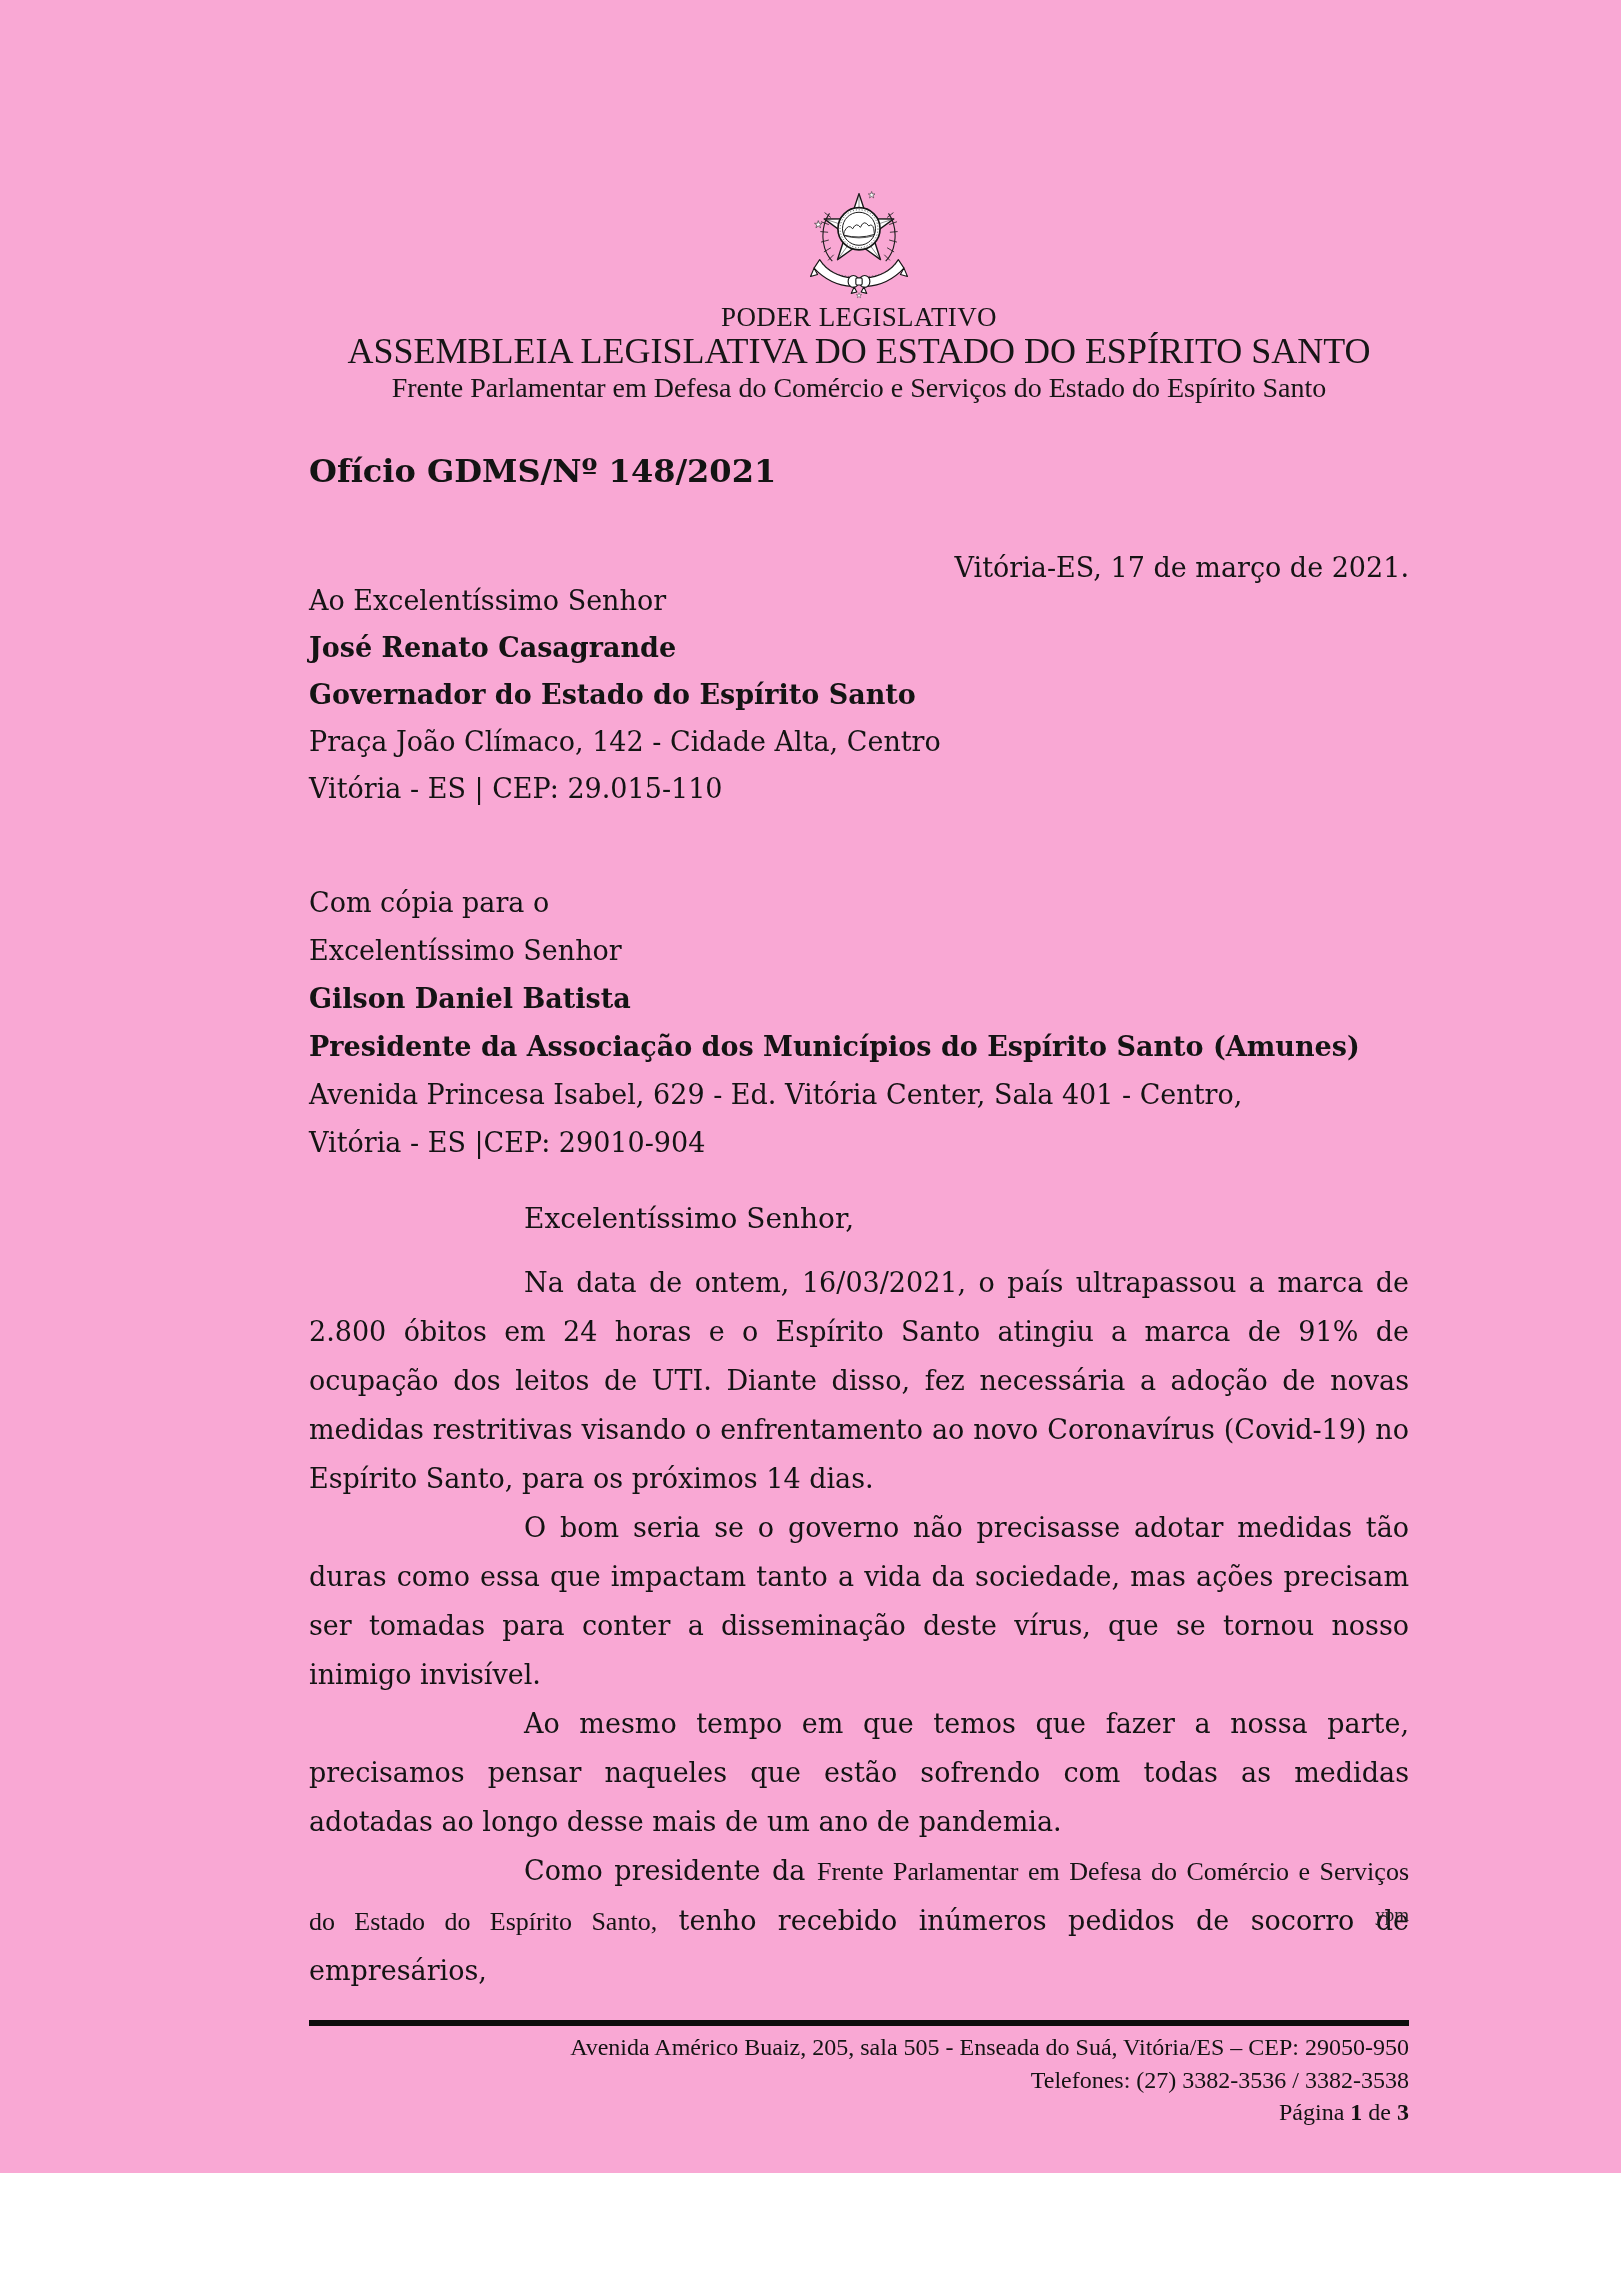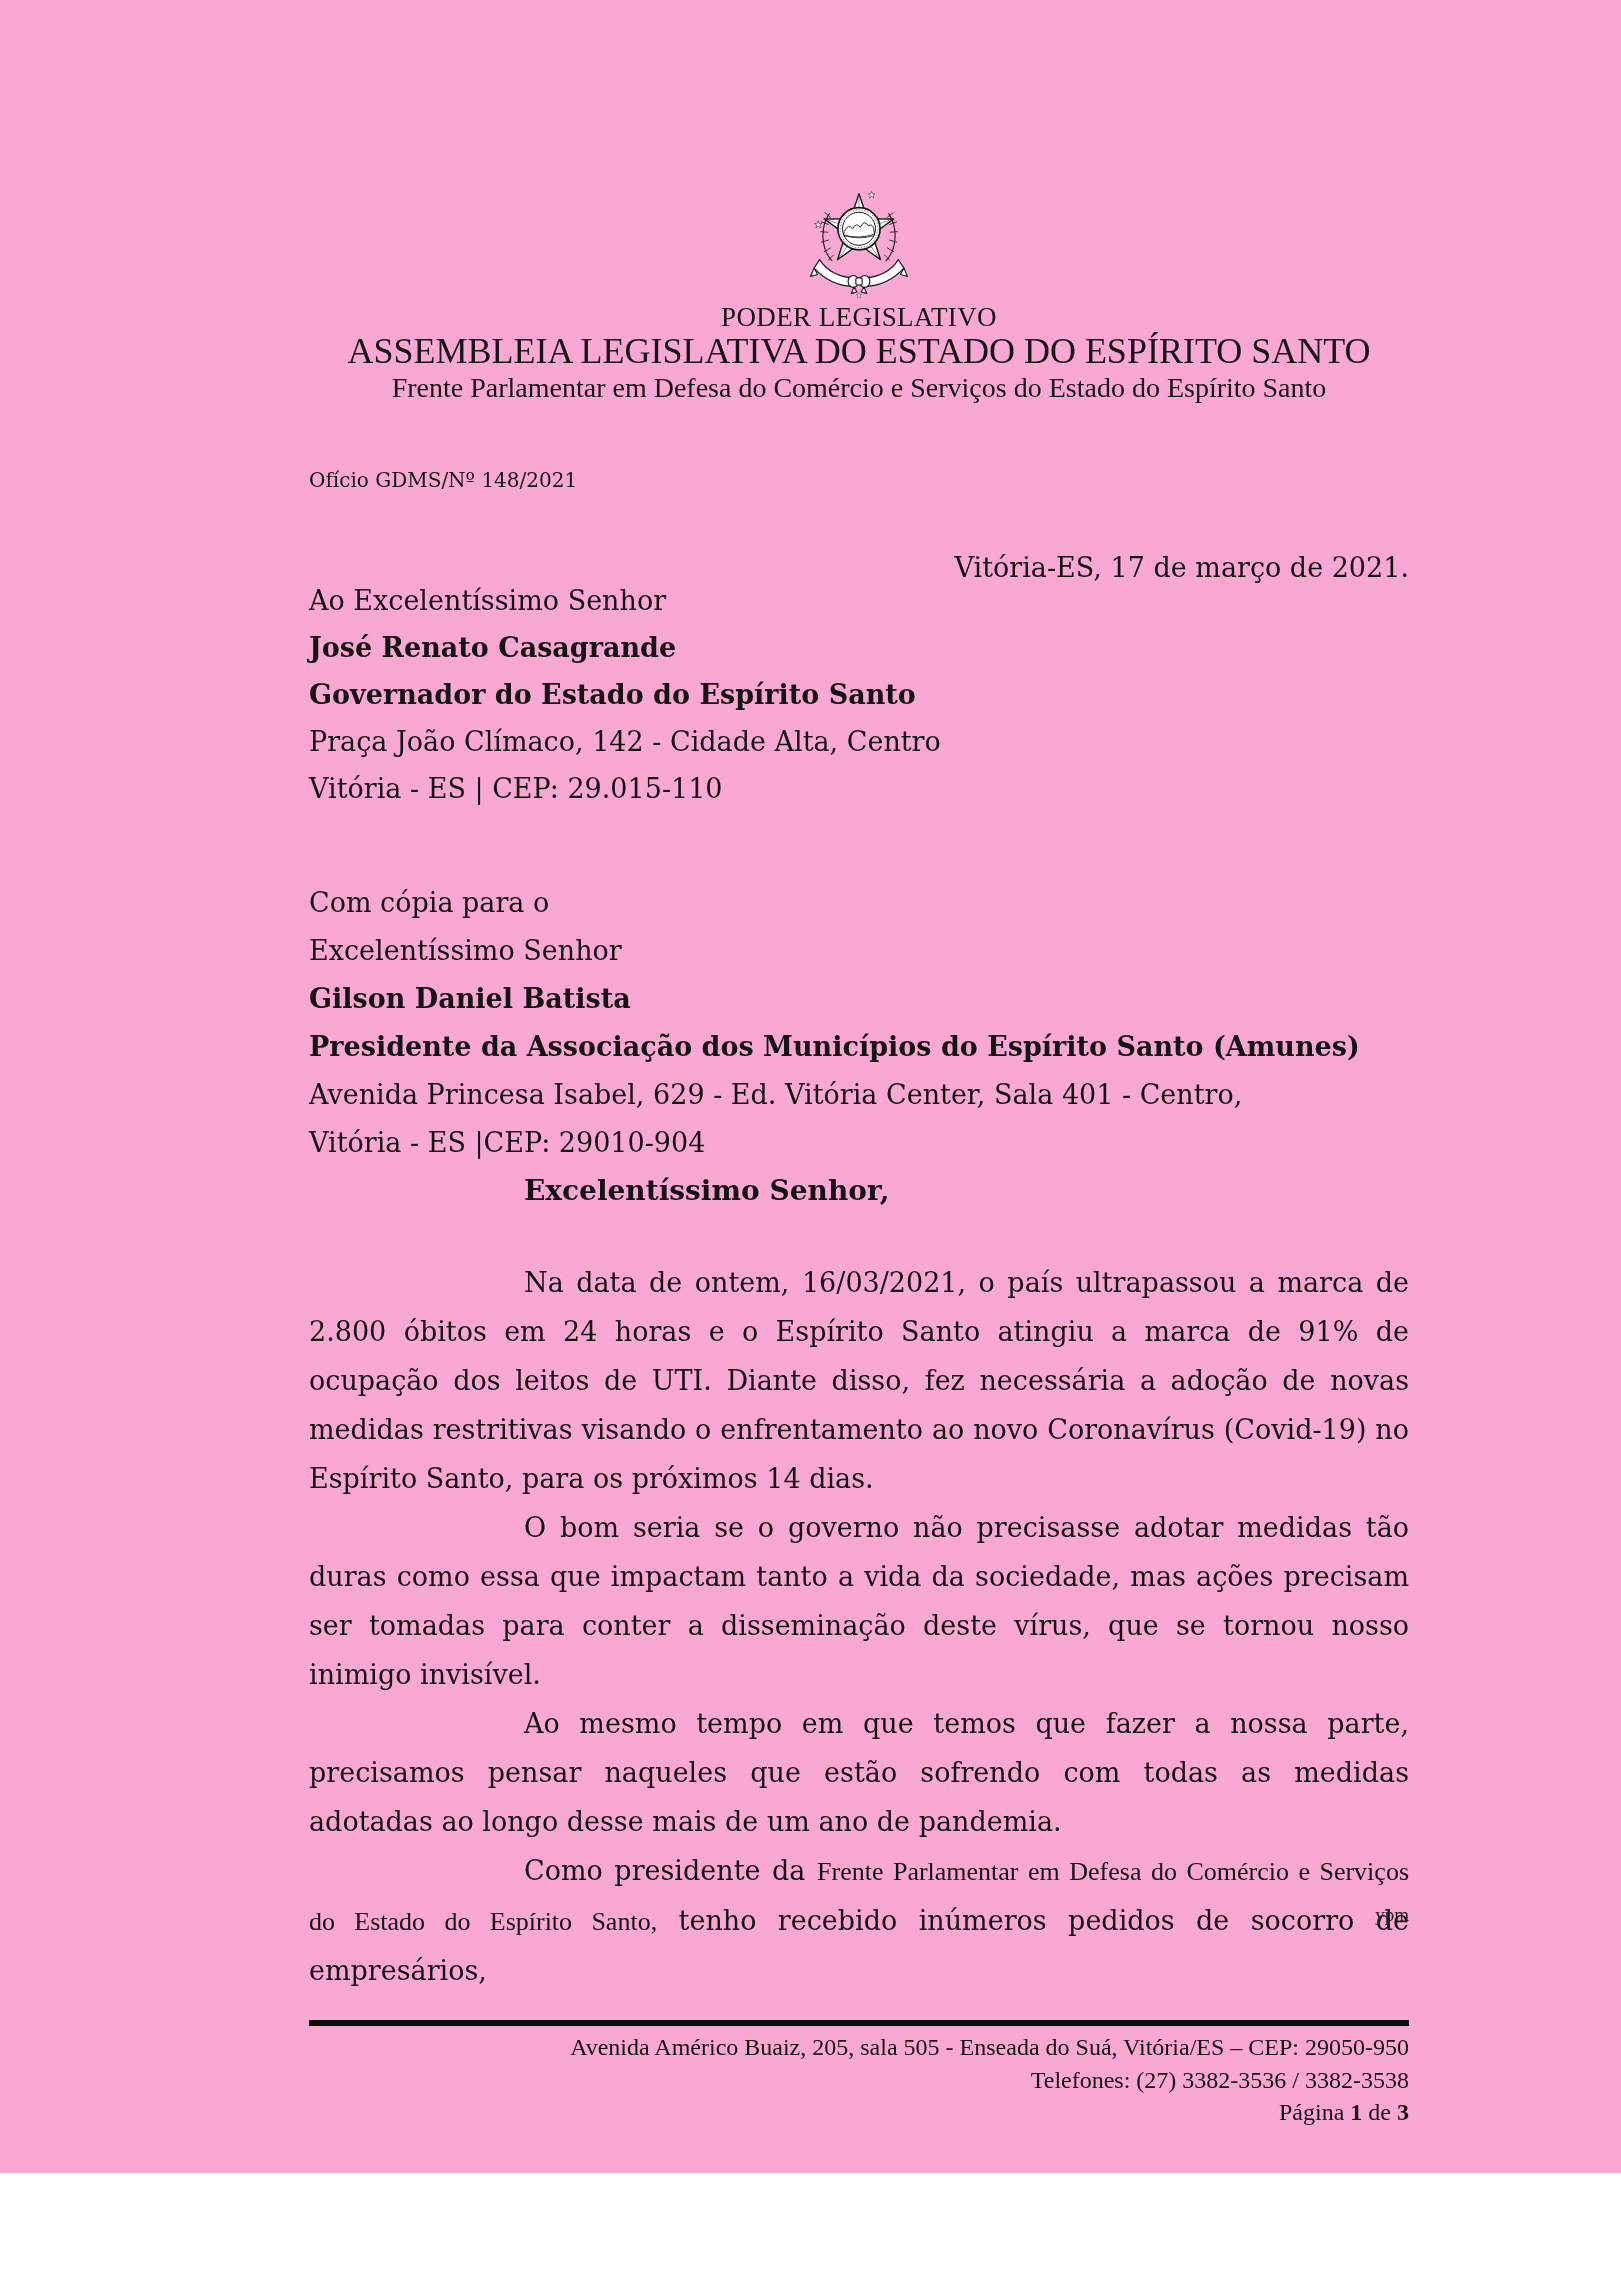--- a/index.html
+++ b/index.html
@@ -16,26 +16,26 @@
   
   .emblem-wrap{top:181px;display:flex;justify-content:center;}
   .hdr{font-family:"Liberation Serif",serif;text-align:center;color:#161616;}
   .hdr-block{top:302px;}
   .hdr-line1{font-size:27px;line-height:30px;letter-spacing:0.4px;}
   .hdr-line2{font-size:36px;line-height:39px;}
   .hdr-line3{font-size:28px;line-height:34px;}
 
   
   .serif-body{font-family:"DejaVu Serif",serif;color:#141414;}
-  .ref{top:468px;font-size:20px;font-weight:normal;}
+  .ref{top:452px;font-size:32px;font-weight:bold;}
   .dateline{top:552px;text-align:right;font-size:27px;}
   .recipient{top:577px;font-size:27px;line-height:47px;}
   .cc{top:879px;font-size:27px;line-height:48px;}
   .b{font-weight:bold;}
-  .greeting{top:1174px;left:524px;width:885px;font-size:28px;font-weight:bold;}
+  .greeting{top:1202px;left:524px;width:885px;font-size:28px;font-weight:normal;}
   .bodytext{top:1258px;font-size:27px;line-height:49px;text-align:justify;}
   .bodytext p{margin:0;text-indent:215px;}
   .alt-font{font-family:"Liberation Serif",serif;font-size:26px;}
 
   
   .initials{top:1904px;text-align:right;font-family:"Liberation Serif",serif;font-size:19px;color:#222;}
   .rule{top:2020px;height:6.3px;background:#0d0d0d;}
   .footer{top:2031px;text-align:right;font-family:"Liberation Serif",serif;font-size:24px;line-height:33px;color:#131313;}
   .pagenum{top:2099px;text-align:right;font-family:"Liberation Serif",serif;font-size:24px;color:#131313;}
 </style>

